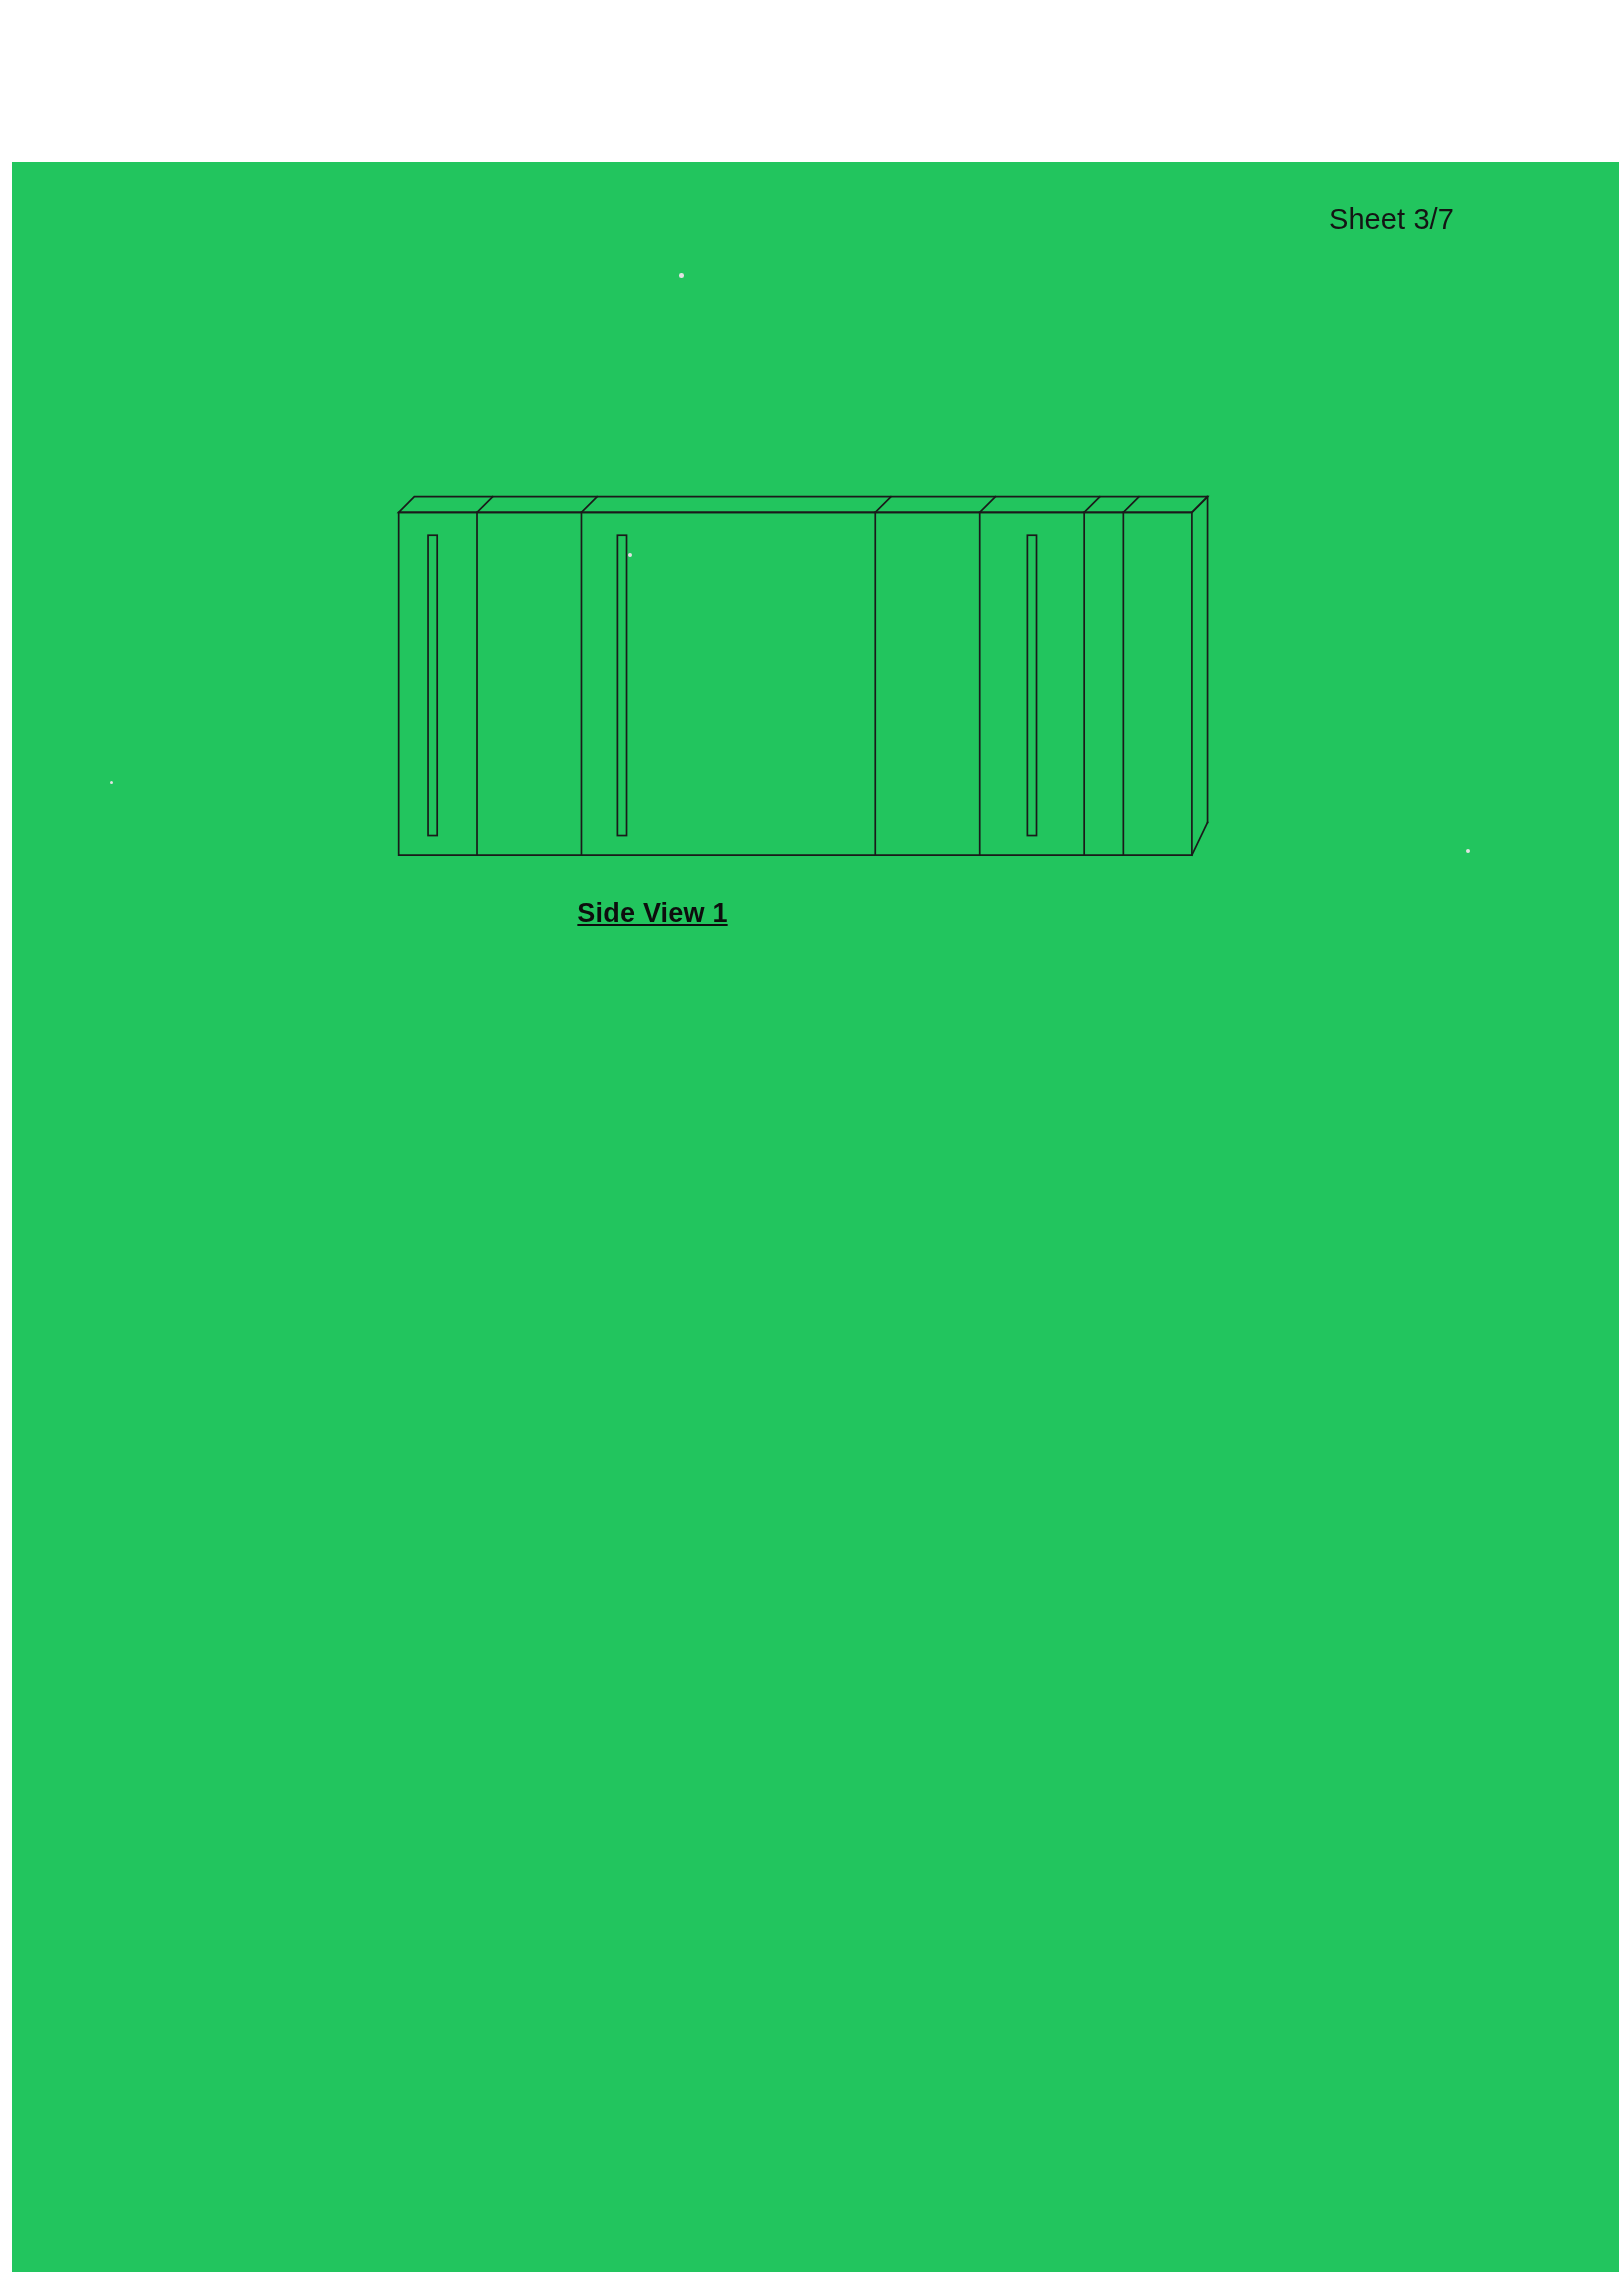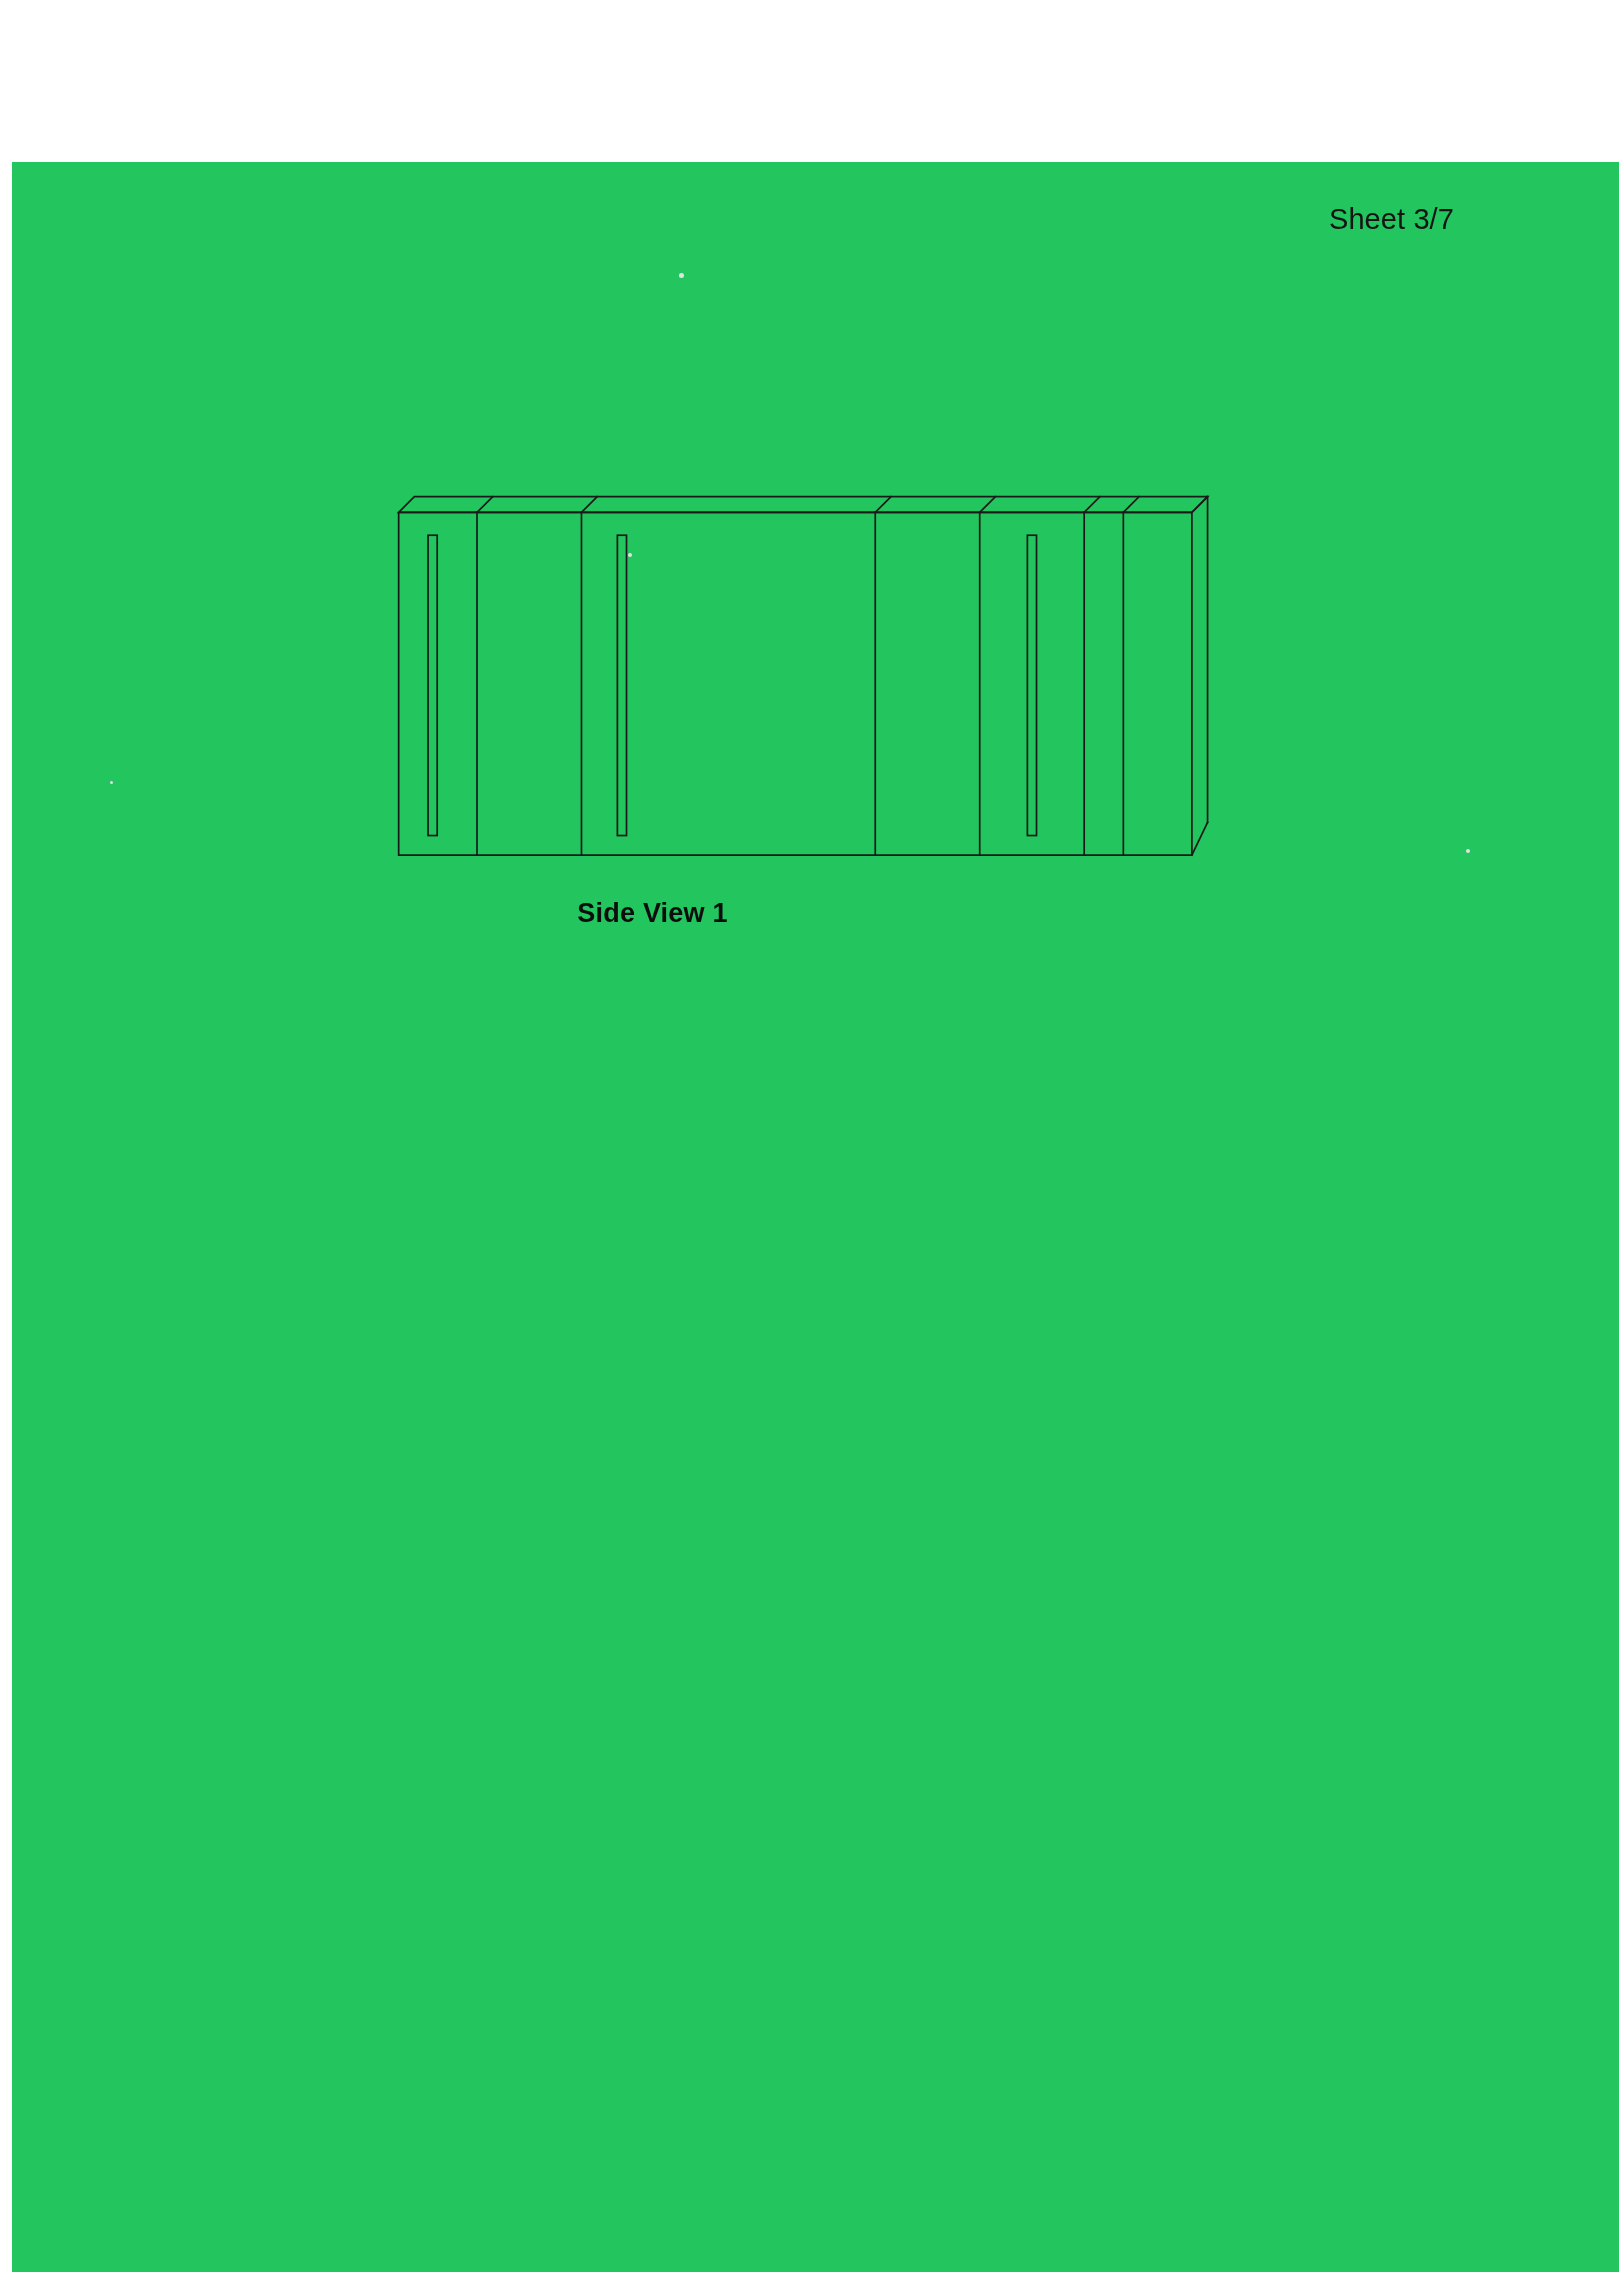--- a/index.html
+++ b/index.html
@@ -73,20 +73,21 @@
   #view-caption {
     position: absolute;
     left: 0;
     top: 898px;
     width: 1619px;
     text-align: center;
     font-size: 27px;
     font-weight: bold;
     color: #0d0d0d;
     letter-spacing: 0.2px;
+    text-decoration: underline;
   }
   #caption-shift {
     position: relative;
     left: -157px;
   }
 
   
   .speckle {
     position: absolute;
     background: #e2e2e2;

